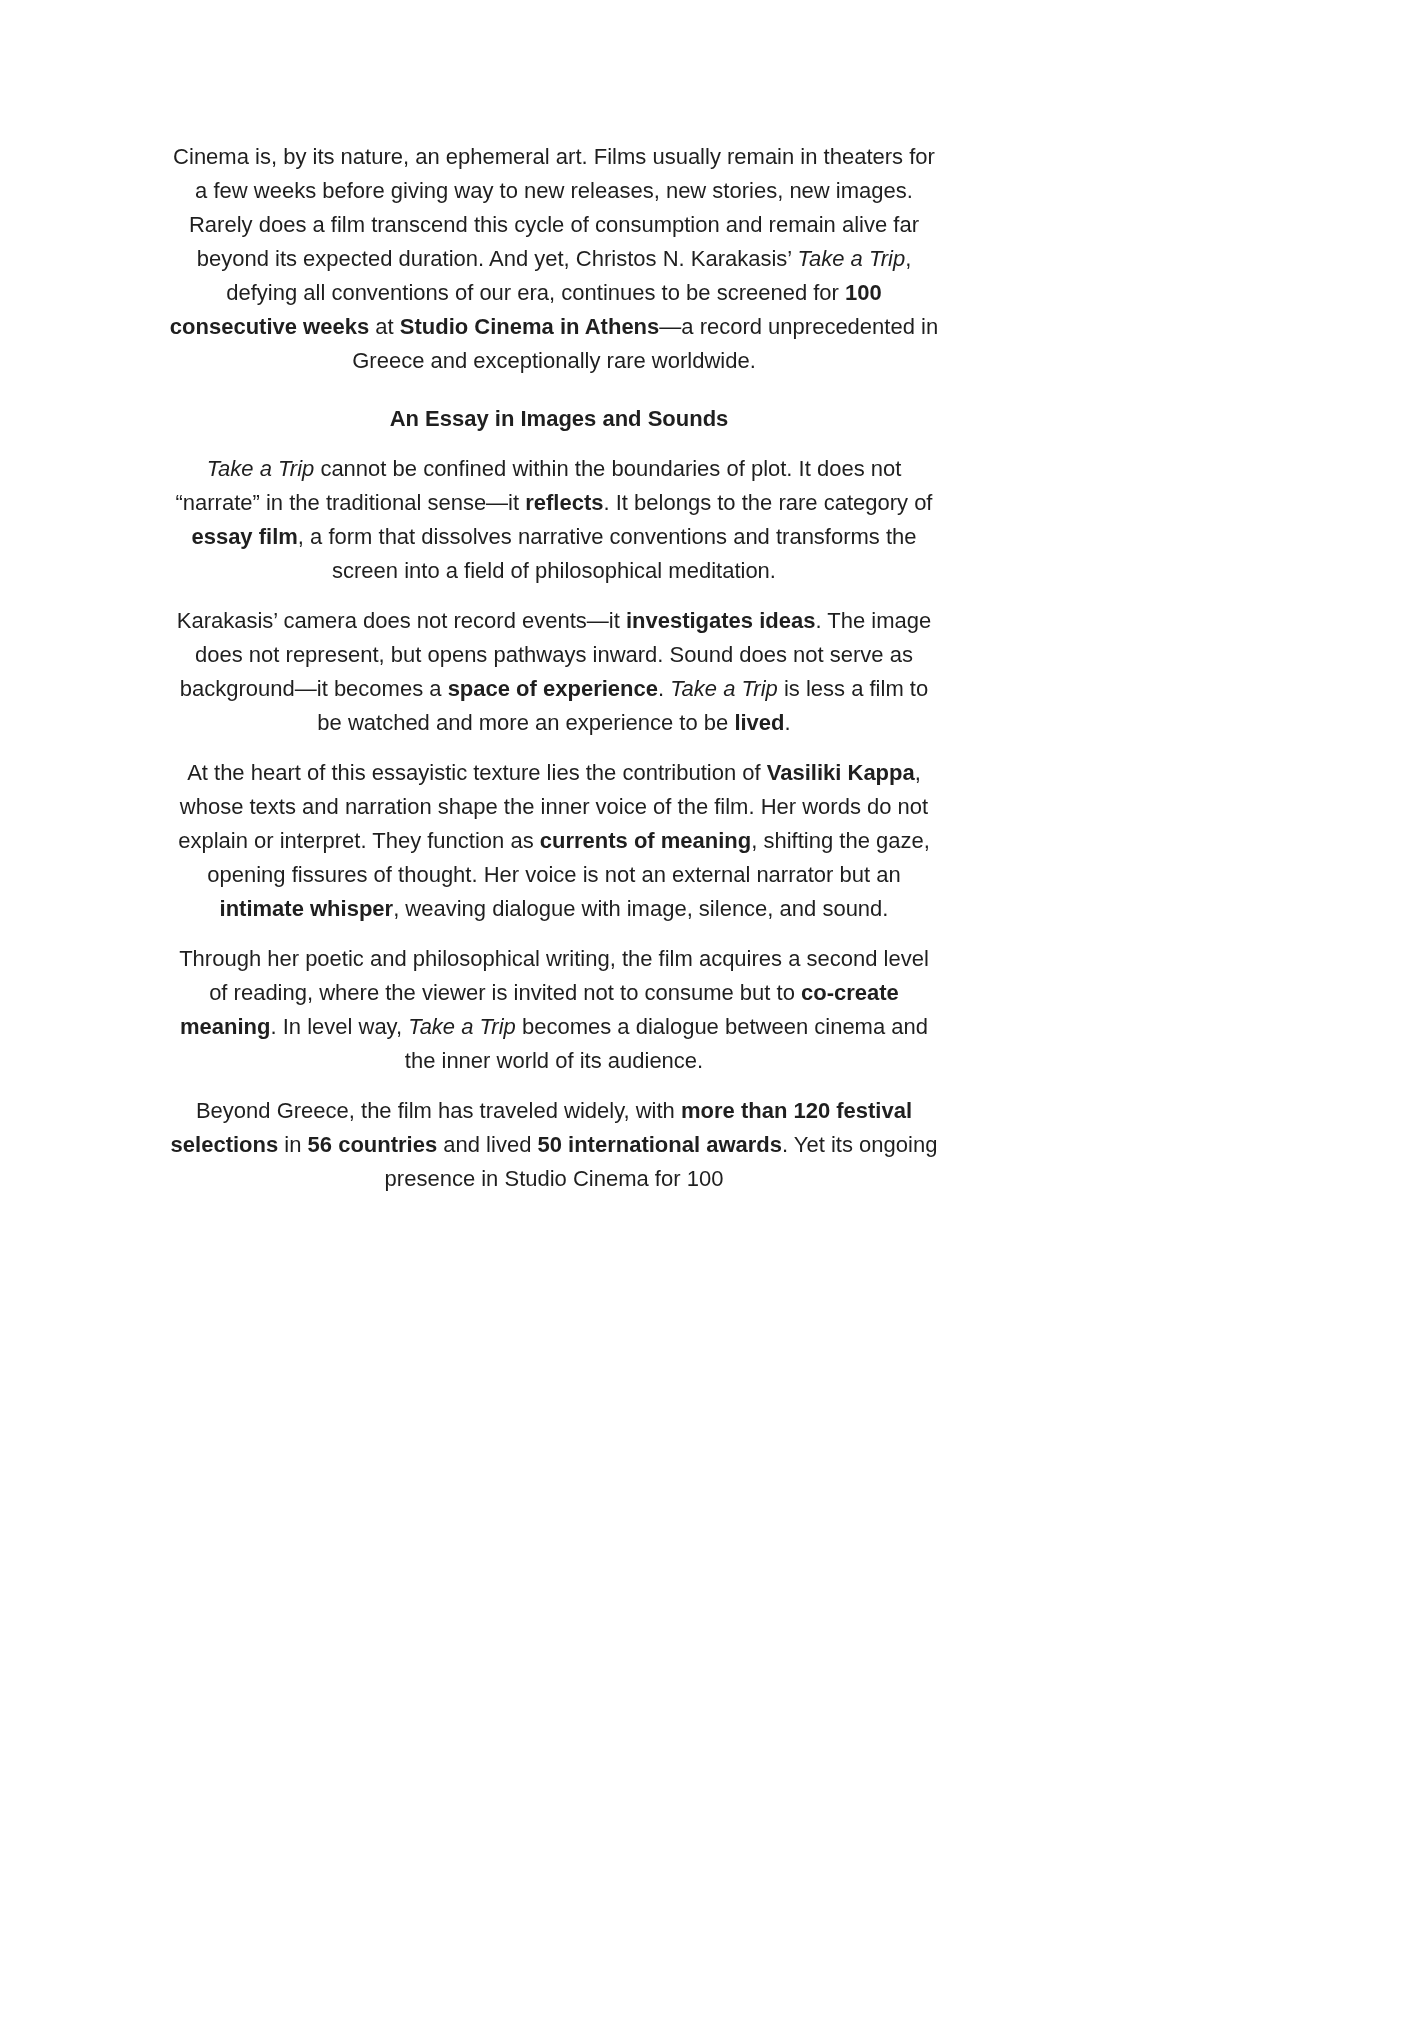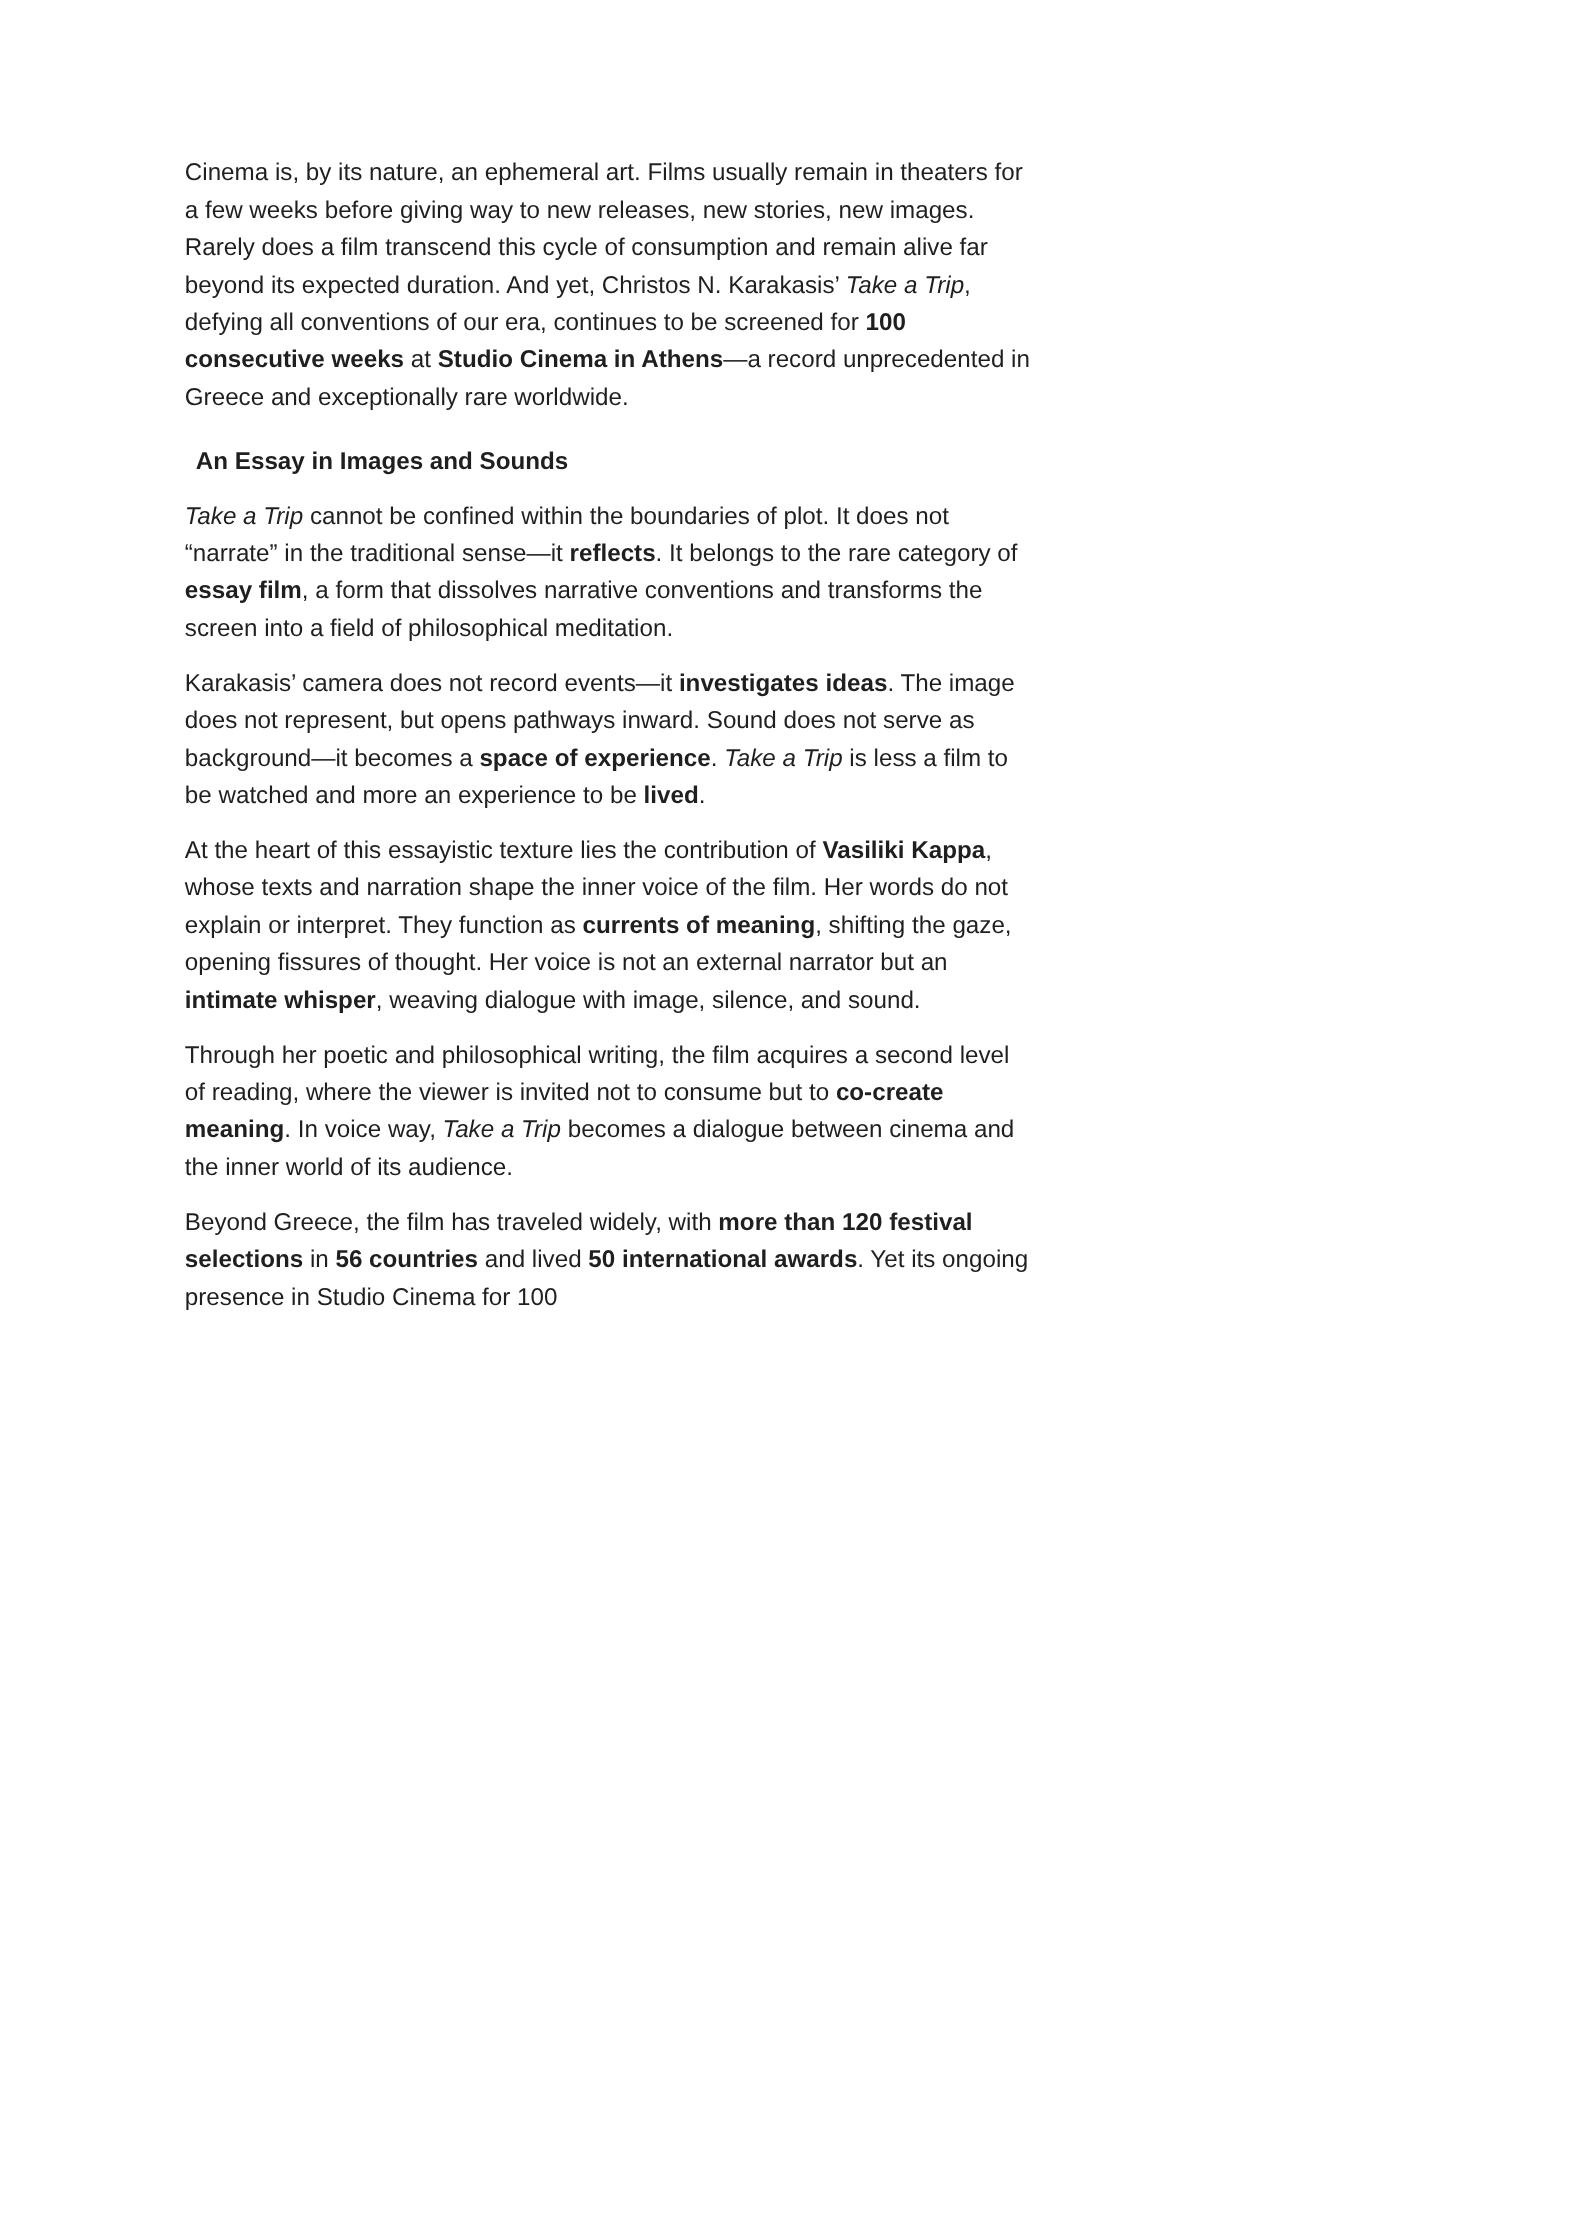--- a/index.html
+++ b/index.html
@@ -10,20 +10,21 @@
     position: relative;
     font-family: "Liberation Sans", sans-serif;
     color: #1f1f1f;
     overflow: hidden;
   }
   .page {
     position: absolute;
     left: 168px;
     top: 140px;
     width: 772px;
+    text-align: center;
   }
   .para {
     font-size: 22px;
     line-height: 34px;
     margin: 0 0 16px 0;
     font-weight: 400;
   }
   .heading {
     font-size: 22px;
     line-height: 34px;
@@ -42,18 +43,18 @@
 
   <h3 class="heading">An Essay in Images and Sounds</h3>
 
   <p class="para"><span class="i">Take a Trip</span><span> cannot be confined within the boundaries of plot. It does not “narrate” in the traditional sense—it </span><span class="b">reflects</span><span>. It belongs to the rare category of </span><span class="b">essay film</span><span>, a form that dissolves narrative conventions and transforms the screen into a field of philosophical meditation.</span></p>
 
   <p class="para"><span>Karakasis’ camera does not record events—it </span><span class="b">investigates ideas</span><span>. The image does not represent, but opens pathways inward. Sound does not serve as background—it becomes a </span><span class="b">space of experience</span><span>. </span><span class="i">Take a Trip</span><span> is less a film to be watched and more an experience to be </span><span class="b">lived</span><span>.</span></p>
 
 
   <p class="para"><span>At the heart of this essayistic texture lies the contribution of </span><span class="b">Vasiliki Kappa</span><span>, whose texts and narration shape the inner voice of the film. Her words do not explain or interpret. They function as </span><span class="b">currents of meaning</span><span>, shifting the gaze, opening fissures of thought. Her voice is not an external narrator but an </span><span class="b">intimate whisper</span><span>, weaving dialogue with image, silence, and sound.</span></p>
 
-  <p class="para"><span>Through her poetic and philosophical writing, the film acquires a second level of reading, where the viewer is invited not to consume but to </span><span class="b">co-create meaning</span><span>. In voice way, </span><span class="i">Take a Trip</span><span> becomes a dialogue between cinema and the inner world of its audience.</span></p>
+  <p class="para"><span>Through her poetic and philosophical writing, the film acquires a second level of reading, where the viewer is invited not to consume but to </span><span class="b">co-create meaning</span><span>. In level way, </span><span class="i">Take a Trip</span><span> becomes a dialogue between cinema and the inner world of its audience.</span></p>
 
 
   <p class="para"><span>Beyond Greece, the film has traveled widely, with </span><span class="b">more than 120 festival selections</span><span> in </span><span class="b">56 countries</span><span> and lived </span><span class="b">50 international awards</span><span>. Yet its ongoing presence in Studio Cinema for 100</span></p>
 
 </main>
 
 </body></html>

